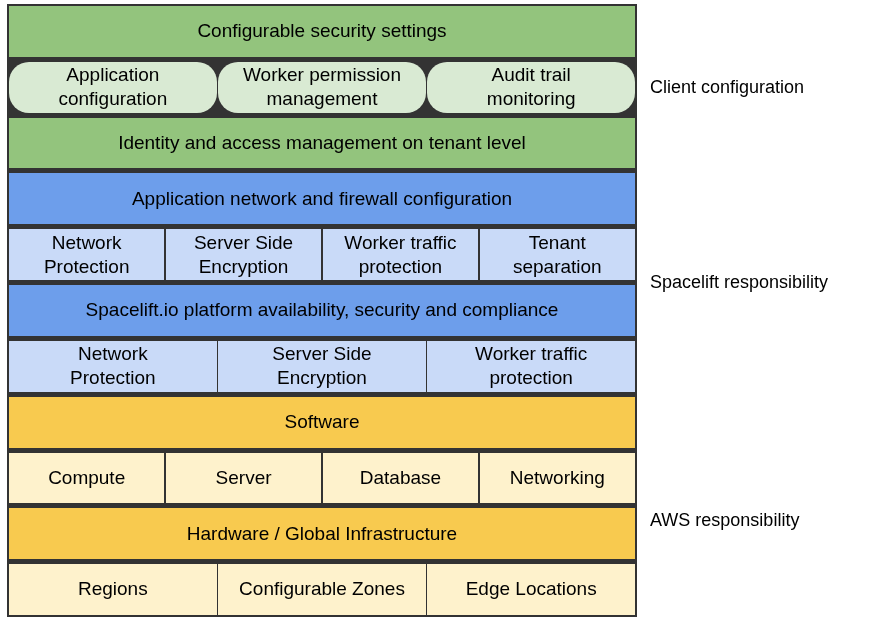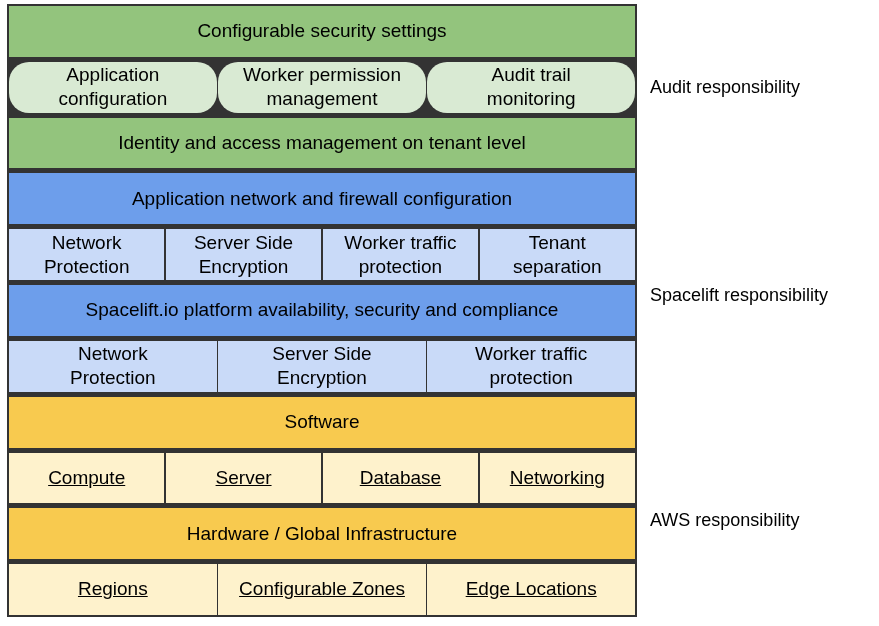--- a/index.html
+++ b/index.html
@@ -16,21 +16,21 @@
   .cell{
     flex:1;display:flex;align-items:center;justify-content:center;
     text-align:center;white-space:pre-line;
     font-size:19px;line-height:1.27;min-width:0;
   }
   .c-dark{background:var(--green-dark,#93C47D);}
   .c-light{background:var(--green-light,#D9EAD3);border-radius:20px;}
   .s-dark{background:var(--blue-dark,#6D9EEB);text-align:center;}
   .s-light{background:var(--blue-light,#C9DAF8);}
   .a-dark{background:var(--yellow-dark,#F8CA4F);}
-  .a-light{background:var(--yellow-light,#FEF2CC);text-decoration:underline;}
+  .a-light{background:var(--yellow-light,#FEF2CC);}
   .side-label{
     position:absolute;left:650px;width:225px;
     transform:translateY(-50%);
     font-size:18px;line-height:1.2;color:#000;
   }
 </style>
 </head>
 <body>
 
 <div class="stage">
@@ -90,17 +90,17 @@
       <div class="cell a-dark">Hardware / Global Infrastructure</div>
     </div>
     <div class="row">
       <div class="cell a-light">Regions</div>
       <div class="cell a-light">Configurable Zones</div>
       <div class="cell a-light">Edge Locations</div>
     </div>
 
   </div>
 
-  <div class="side-label" style="top:88px">Audit responsibility</div>
-  <div class="side-label" style="top:296px">Spacelift responsibility</div>
+  <div class="side-label" style="top:88px">Client configuration</div>
+  <div class="side-label" style="top:283px">Spacelift responsibility</div>
   <div class="side-label" style="top:521px">AWS responsibility</div>
 
 </div>
 
 </body></html>

